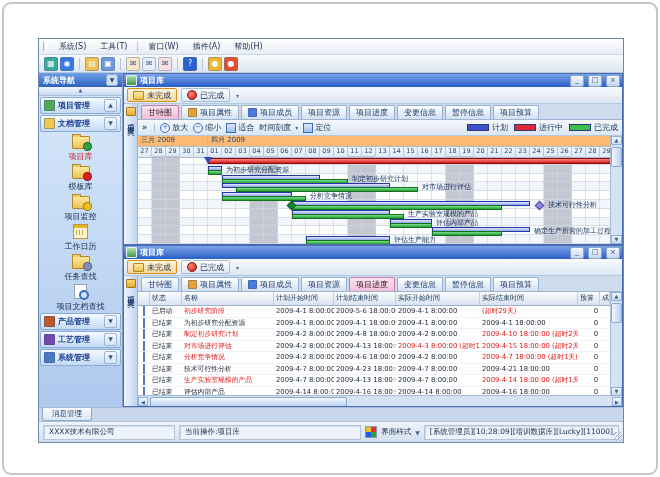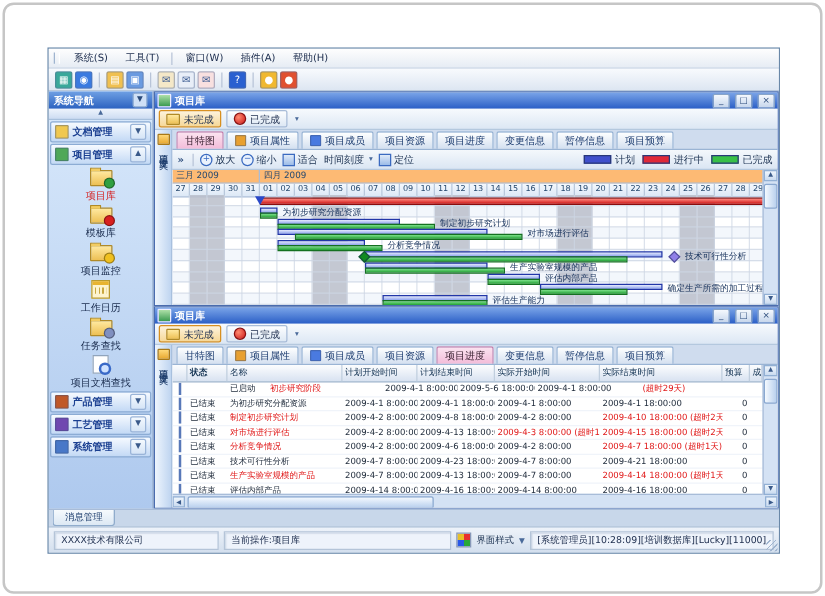--- a/index.html
+++ b/index.html
@@ -196,28 +196,28 @@
 
   <div class="main">
     <div class="sidebar">
       <div class="sb-title">
         <span>系统导航</span>
         <span class="pin">▼</span>
       </div>
       <div class="sb-collapse">▲</div>
       <div id="sidebar-groups">
           <div class="sb-group">
+            <span class="sb-gicon" style="background: rgb(80, 168, 88);"></span>
+            <span>项目管理</span>
+            <span class="sb-chev">▲</span>
+          </div>
+          <div class="sb-group">
             <span class="sb-gicon" style="background: rgb(240, 200, 80);"></span>
             <span>文档管理</span>
             <span class="sb-chev">▼</span>
-          </div>
-          <div class="sb-group">
-            <span class="sb-gicon" style="background: rgb(80, 168, 88);"></span>
-            <span>项目管理</span>
-            <span class="sb-chev">▲</span>
           </div>
           <div class="sb-item selected">
             <span class="ficon">
               <span class="badge" style="background: rgb(48, 160, 64);"></span>
             </span>
             <span class="sb-item-label">项目库</span>
           </div>
           <div class="sb-item">
             <span class="ficon">
               <span class="badge" style="background: rgb(216, 32, 32);"></span>
@@ -549,33 +549,33 @@
                 <span class="tab">
                   <span>暂停信息</span>
                 </span>
                 <span class="tab">
                   <span>项目预算</span>
                 </span>
               </div>
             <div class="tbl">
               <div class="thead" id="thead">
                   <span class="th" style="width: 12px;"></span>
-                  <span class="th" style="width: 32px; font-weight: bold;">状态</span>
+                  <span class="th" style="width: 32px;">状态</span>
                   <span class="th" style="width: 92px;">名称</span>
                   <span class="th" style="width: 60px;">计划开始时间</span>
                   <span class="th" style="width: 62px;">计划结束时间</span>
                   <span class="th" style="width: 84px;">实际开始时间</span>
                   <span class="th" style="width: 98px;">实际结束时间</span>
                   <span class="th" style="width: 22px;">预算</span>
                   <span class="th" style="width: 10px;">成</span>
                 </div>
               <div class="tbody" id="tbody">
                   <div class="trow">
                     <span class="td" style="width: 12px;"><span class="ticon"></span></span>
-                    <span class="td" style="width: 32px; margin-left: 32px;">已启动</span>
+                    <span class="td" style="width: 32px;">已启动</span>
                     <span class="td red" style="width: 92px;">初步研究阶段</span>
                     <span class="td" style="width: 60px;">2009-4-1 8:00:00</span>
                     <span class="td" style="width: 62px;">2009-5-6 18:00:00</span>
                     <span class="td" style="width: 84px;">2009-4-1 8:00:00</span>
                     <span class="td red" style="width: 98px;">(超时29天)</span>
                     <span class="td num" style="width: 22px;">0</span>
                     <span class="td" style="width: 10px;"></span>
                   </div>
                   <div class="trow">
                     <span class="td" style="width: 12px;"><span class="ticon"></span></span>

